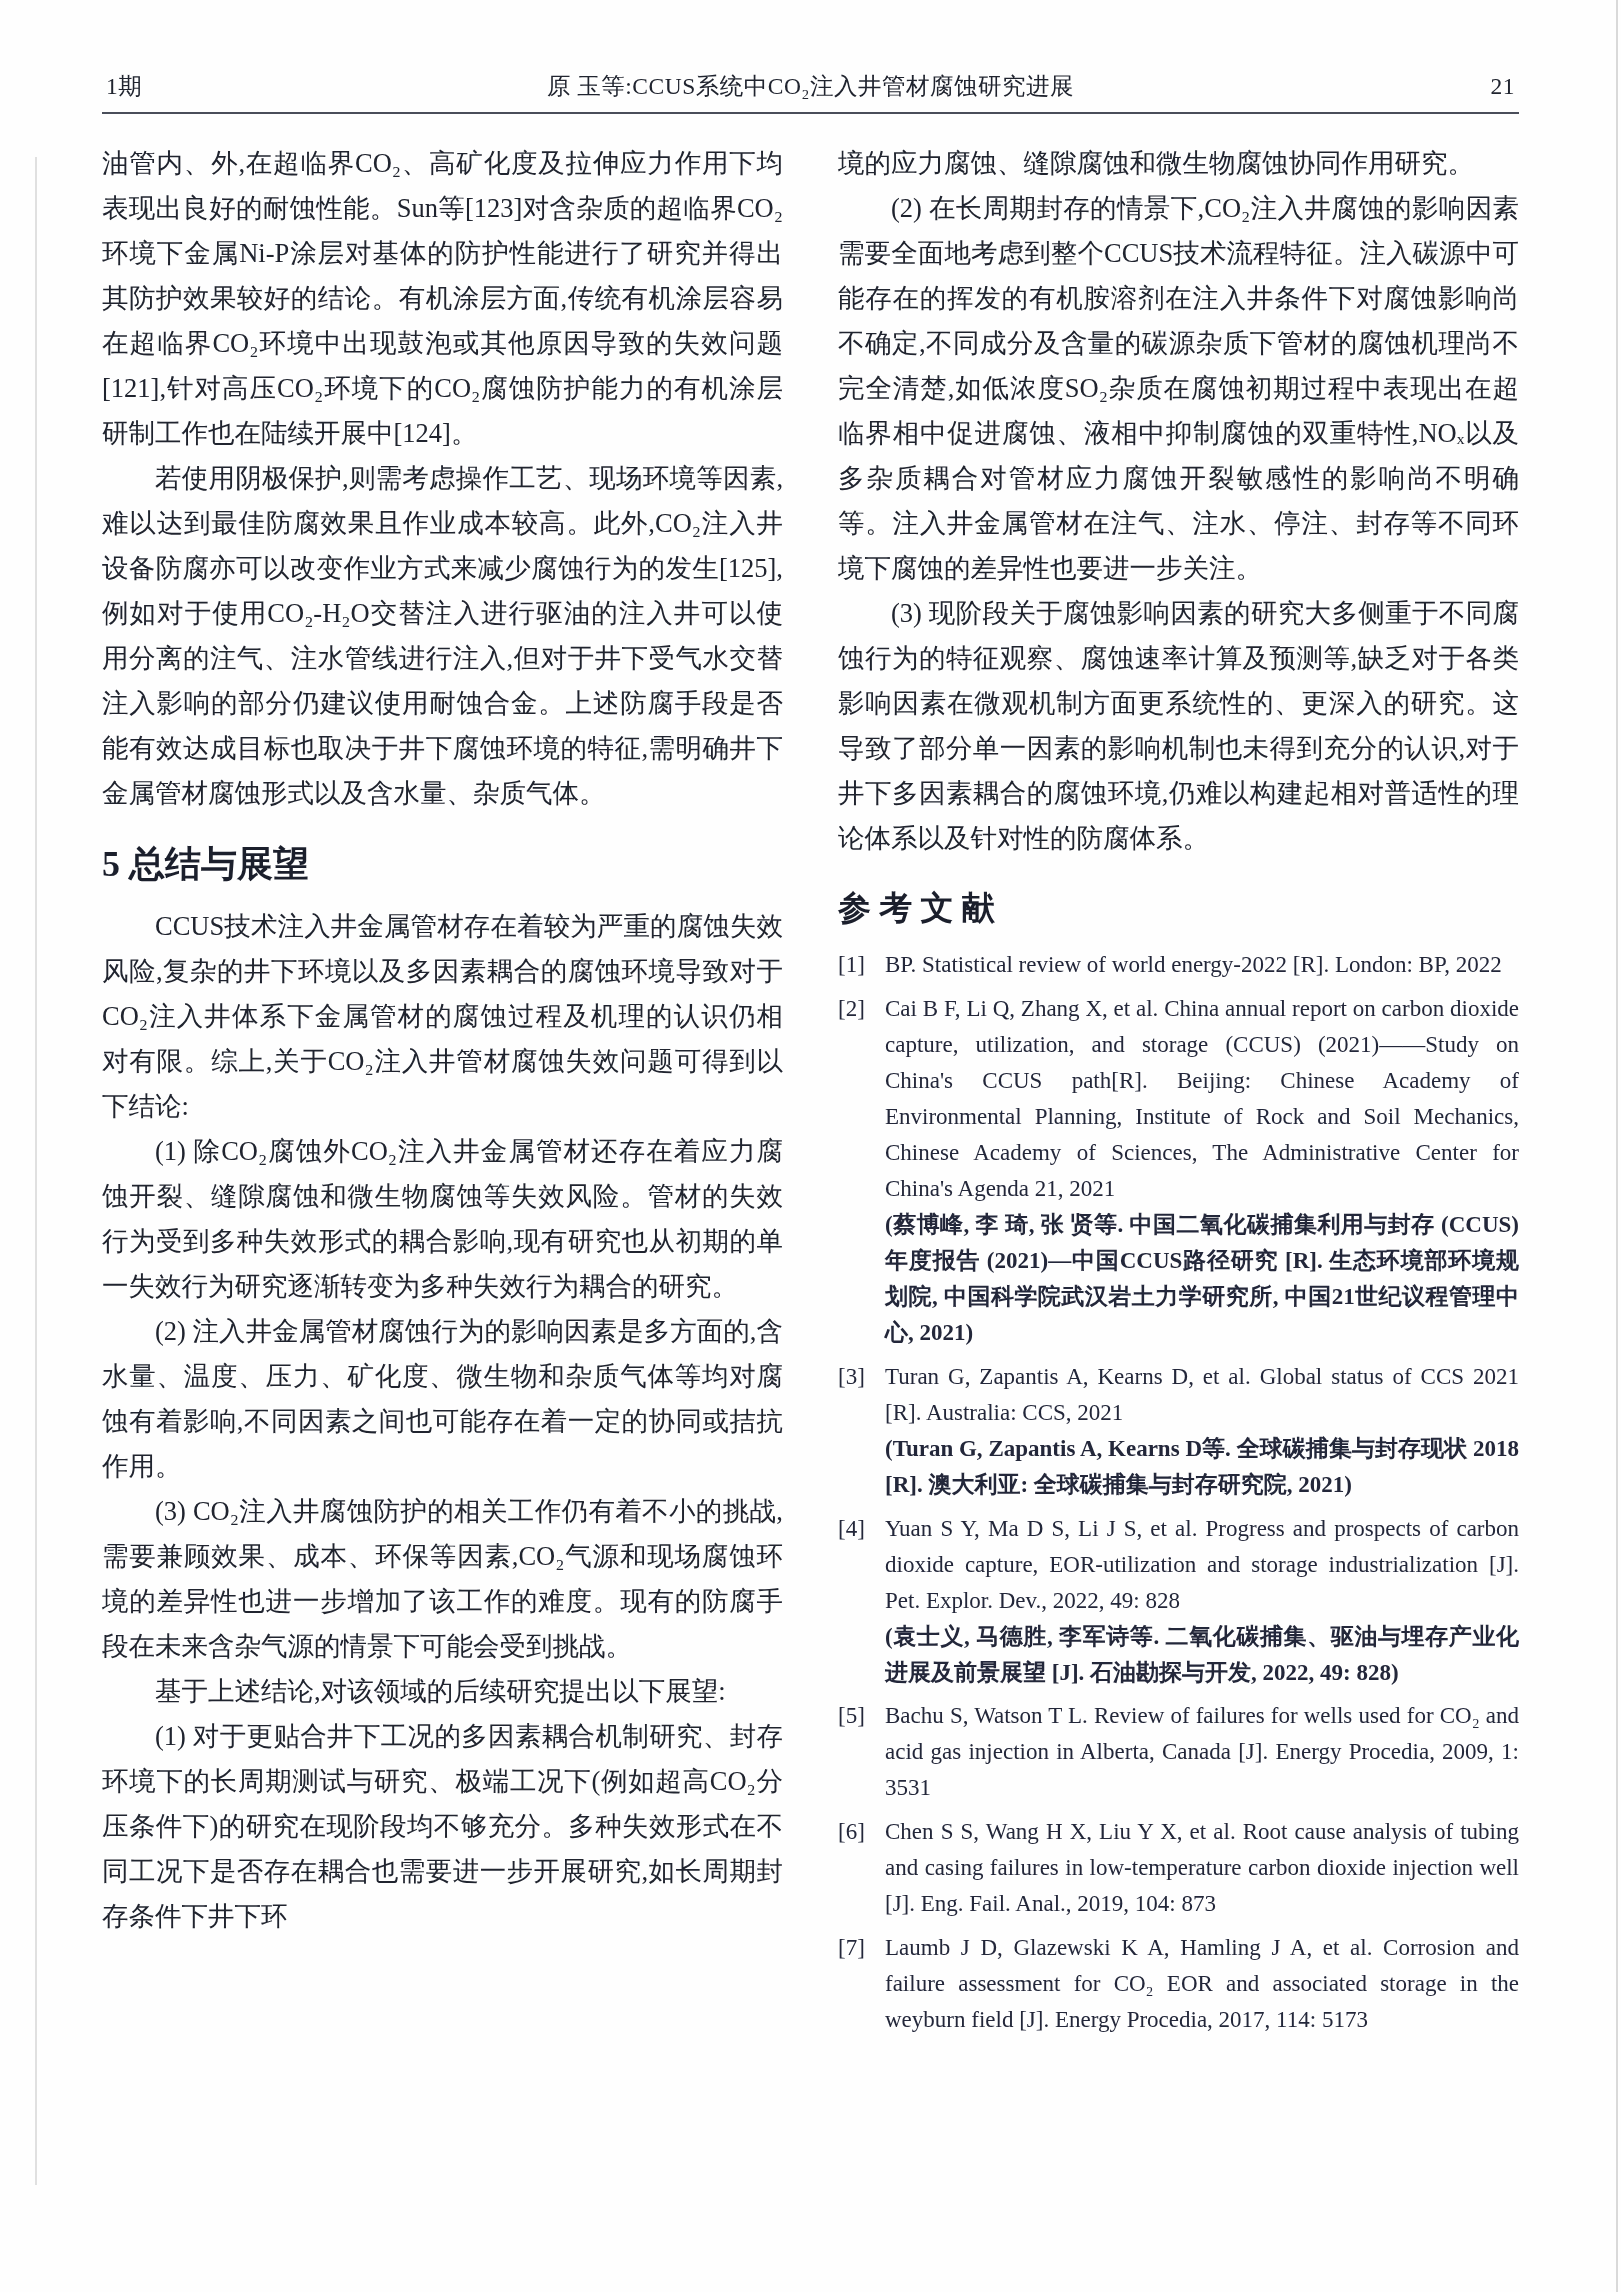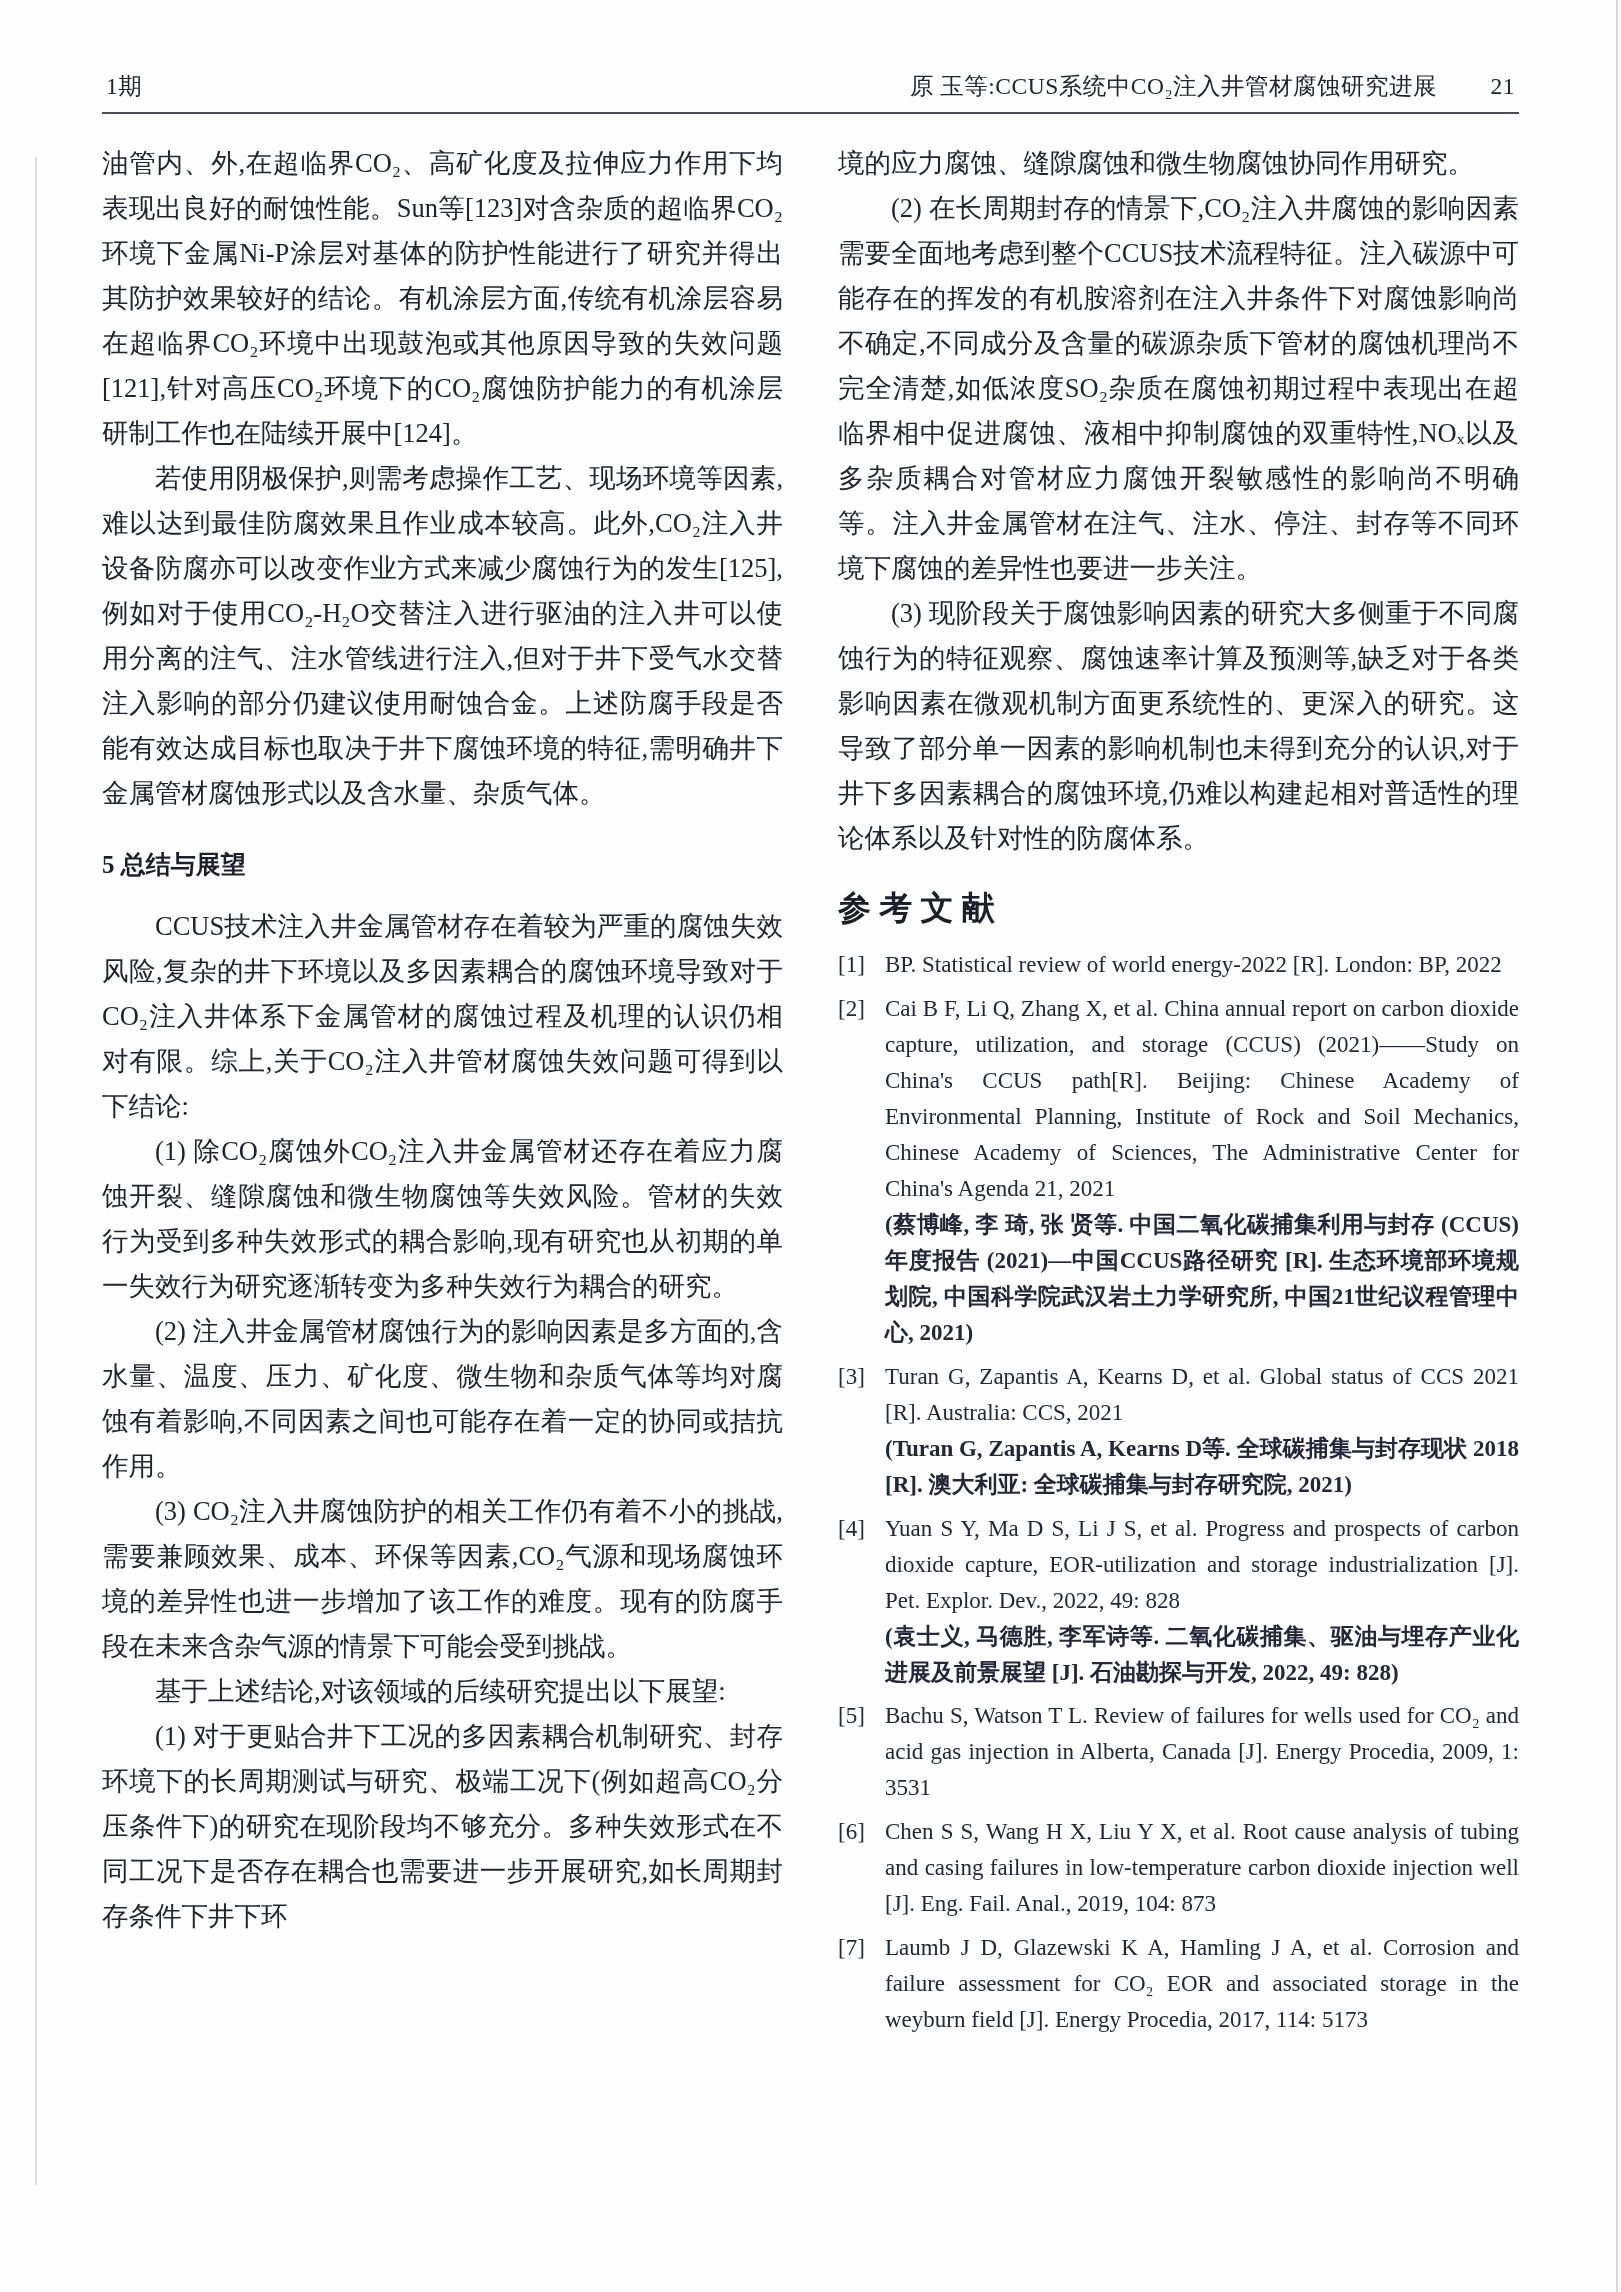--- a/index.html
+++ b/index.html
@@ -37,21 +37,21 @@
   }
   .header {
     display: flex;
     justify-content: space-between;
     align-items: baseline;
     font-size: 23.5px;
     letter-spacing: 0.5px;
     padding: 0 3.9px 9.8px 3.9px;
     border-bottom: 2px solid #4a4e5a;
   }
-  .header .running-title { text-align: right; flex: 1; }
+  .header .running-title { text-align: center; flex: 1; }
   .header .issue  { min-width: 78px; text-align: left; }
   .header .pageno { min-width: 78px; text-align: right; }
 
   .content {
     display: flex;
     gap: 55px;
     margin-top: 27.4px;
   }
   .col { width: 681px; }
 
@@ -59,21 +59,21 @@
     margin: 0;
     font-size: 26.5px;
     line-height: 45px;
     text-align: justify;
     text-indent: 2em;
   }
   .para.no-indent { text-indent: 0; }
 
   .section-heading {
     margin: 25.5px 0 17.6px 0;
-    font-size: 25px;
+    font-size: 36px;
     font-weight: bold;
     line-height: 45px;
     color: #1b1f2c;
   }
   .ref-heading {
     margin: 27.4px 0 19.6px 0;
     font-size: 33px;
     font-weight: bold;
     line-height: 39px;
     color: #1b1f2c;

